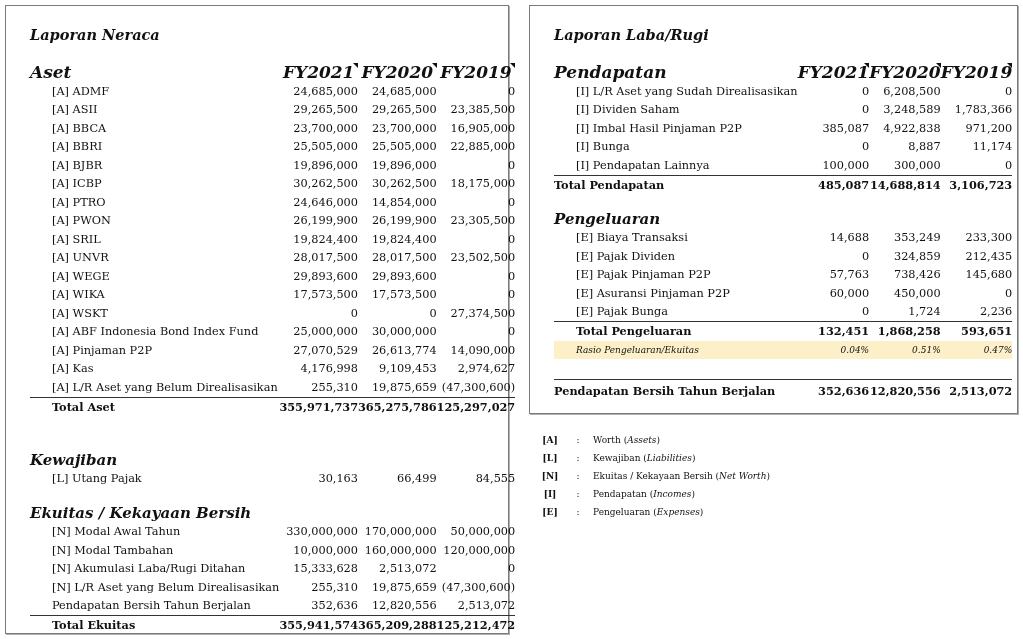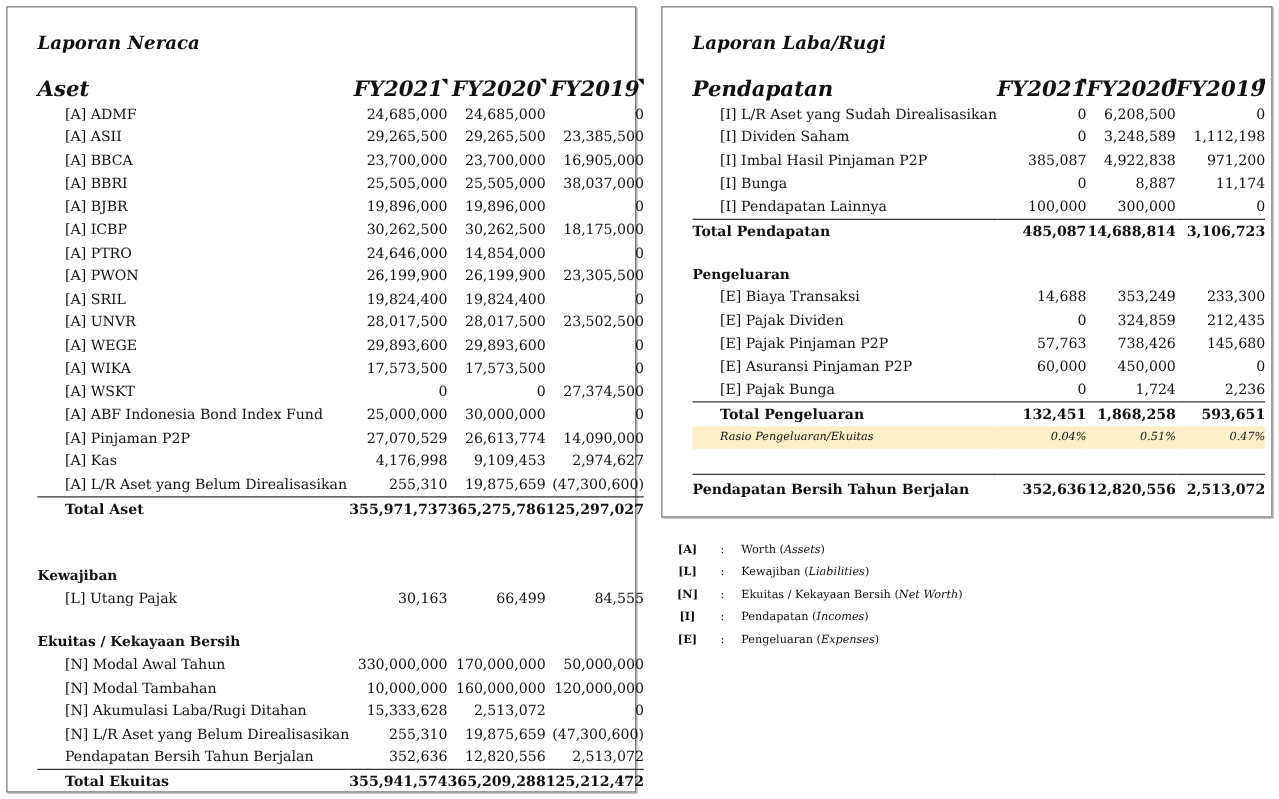--- a/index.html
+++ b/index.html
@@ -9,21 +9,21 @@
     #left-panel { left:5px; top:5px; width:502px; height:627px; }
     #right-panel { left:529px; top:5px; width:487px; height:407px; }
     .title { position:absolute; font-family:"DejaVu Serif", serif; font-weight:bold; font-style:italic; font-size:14.5px; }
     .tbl { position:absolute; border-collapse:collapse; font-size:11.3px; }
     .tbl td { padding:0; height:18.5px; white-space:nowrap; vertical-align:middle; }
     .tbl td.num { text-align:right; }
     .hdr td { font-weight:bold; font-style:italic; font-size:17px; }
     .hdr td.yr { position:relative; text-align:center; }
     .tri { position:absolute; top:1px; right:0px; width:0; height:0;
            border-top:5px solid #111; border-left:5px solid transparent; }
-    .sec { font-weight:bold; font-size:11px; }
+    .sec { font-weight:bold; font-style:italic; font-size:15px; }
     .ind { padding-left:22px !important; }
     .total td { font-weight:bold; border-top:1.5px solid #333; }
     .gap td { height:18px; }
     .ratio td { background:#fdf0c8; font-style:italic; font-size:9px; height:18px; }
     .netrow td { font-weight:bold; border-top:1.5px solid #333; height:22px; }
     .legend { position:absolute; left:537px; top:431px; font-size:9px; }
     .legend .lrow { height:18px; display:flex; align-items:center; }
     .legend .code { width:26px; font-weight:bold; text-align:center; }
     .legend .colon { width:30px; text-align:center; }
   </style>
@@ -62,21 +62,21 @@
       <tr>
         <td class="ind">[A] BBCA</td>
         <td class="num">23,700,000</td>
         <td class="num">23,700,000</td>
         <td class="num">16,905,000</td>
       </tr>
       <tr>
         <td class="ind">[A] BBRI</td>
         <td class="num">25,505,000</td>
         <td class="num">25,505,000</td>
-        <td class="num">38,037,000</td>
+        <td class="num">22,885,000</td>
       </tr>
       <tr>
         <td class="ind">[A] BJBR</td>
         <td class="num">19,896,000</td>
         <td class="num">19,896,000</td>
         <td class="num">0</td>
       </tr>
       <tr>
         <td class="ind">[A] ICBP</td>
         <td class="num">30,262,500</td>
@@ -232,21 +232,21 @@
       <tr>
         <td class="ind">[I] L/R Aset yang Sudah Direalisasikan</td>
         <td class="num">0</td>
         <td class="num">6,208,500</td>
         <td class="num">0</td>
       </tr>
       <tr>
         <td class="ind">[I] Dividen Saham</td>
         <td class="num">0</td>
         <td class="num">3,248,589</td>
-        <td class="num">1,112,198</td>
+        <td class="num">1,783,366</td>
       </tr>
       <tr>
         <td class="ind">[I] Imbal Hasil Pinjaman P2P</td>
         <td class="num">385,087</td>
         <td class="num">4,922,838</td>
         <td class="num">971,200</td>
       </tr>
       <tr>
         <td class="ind">[I] Bunga</td>
         <td class="num">0</td>

